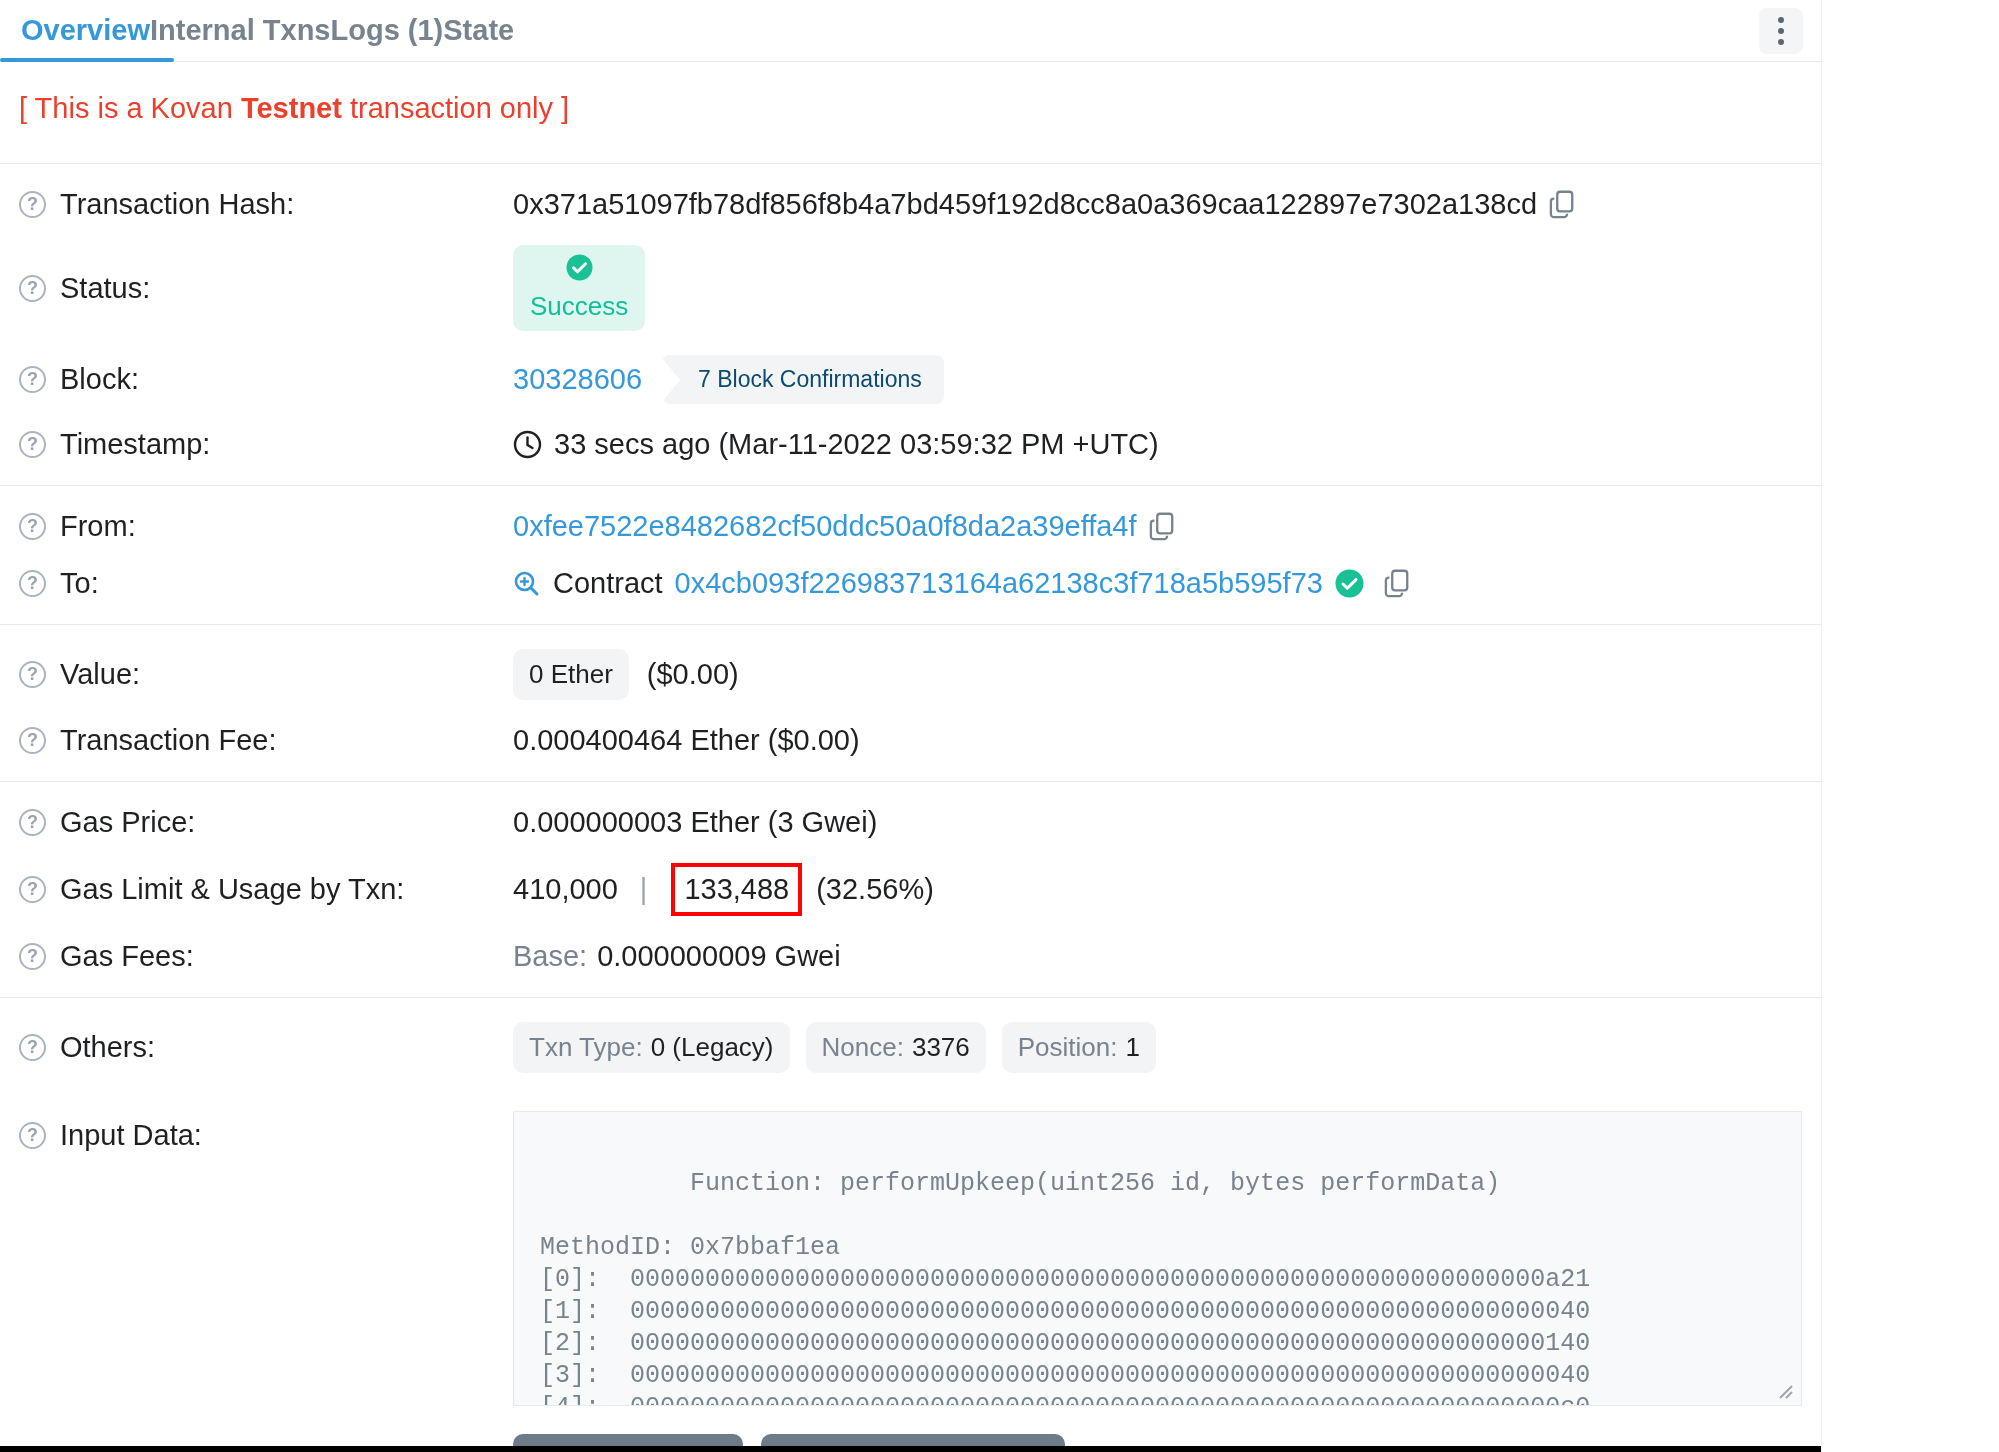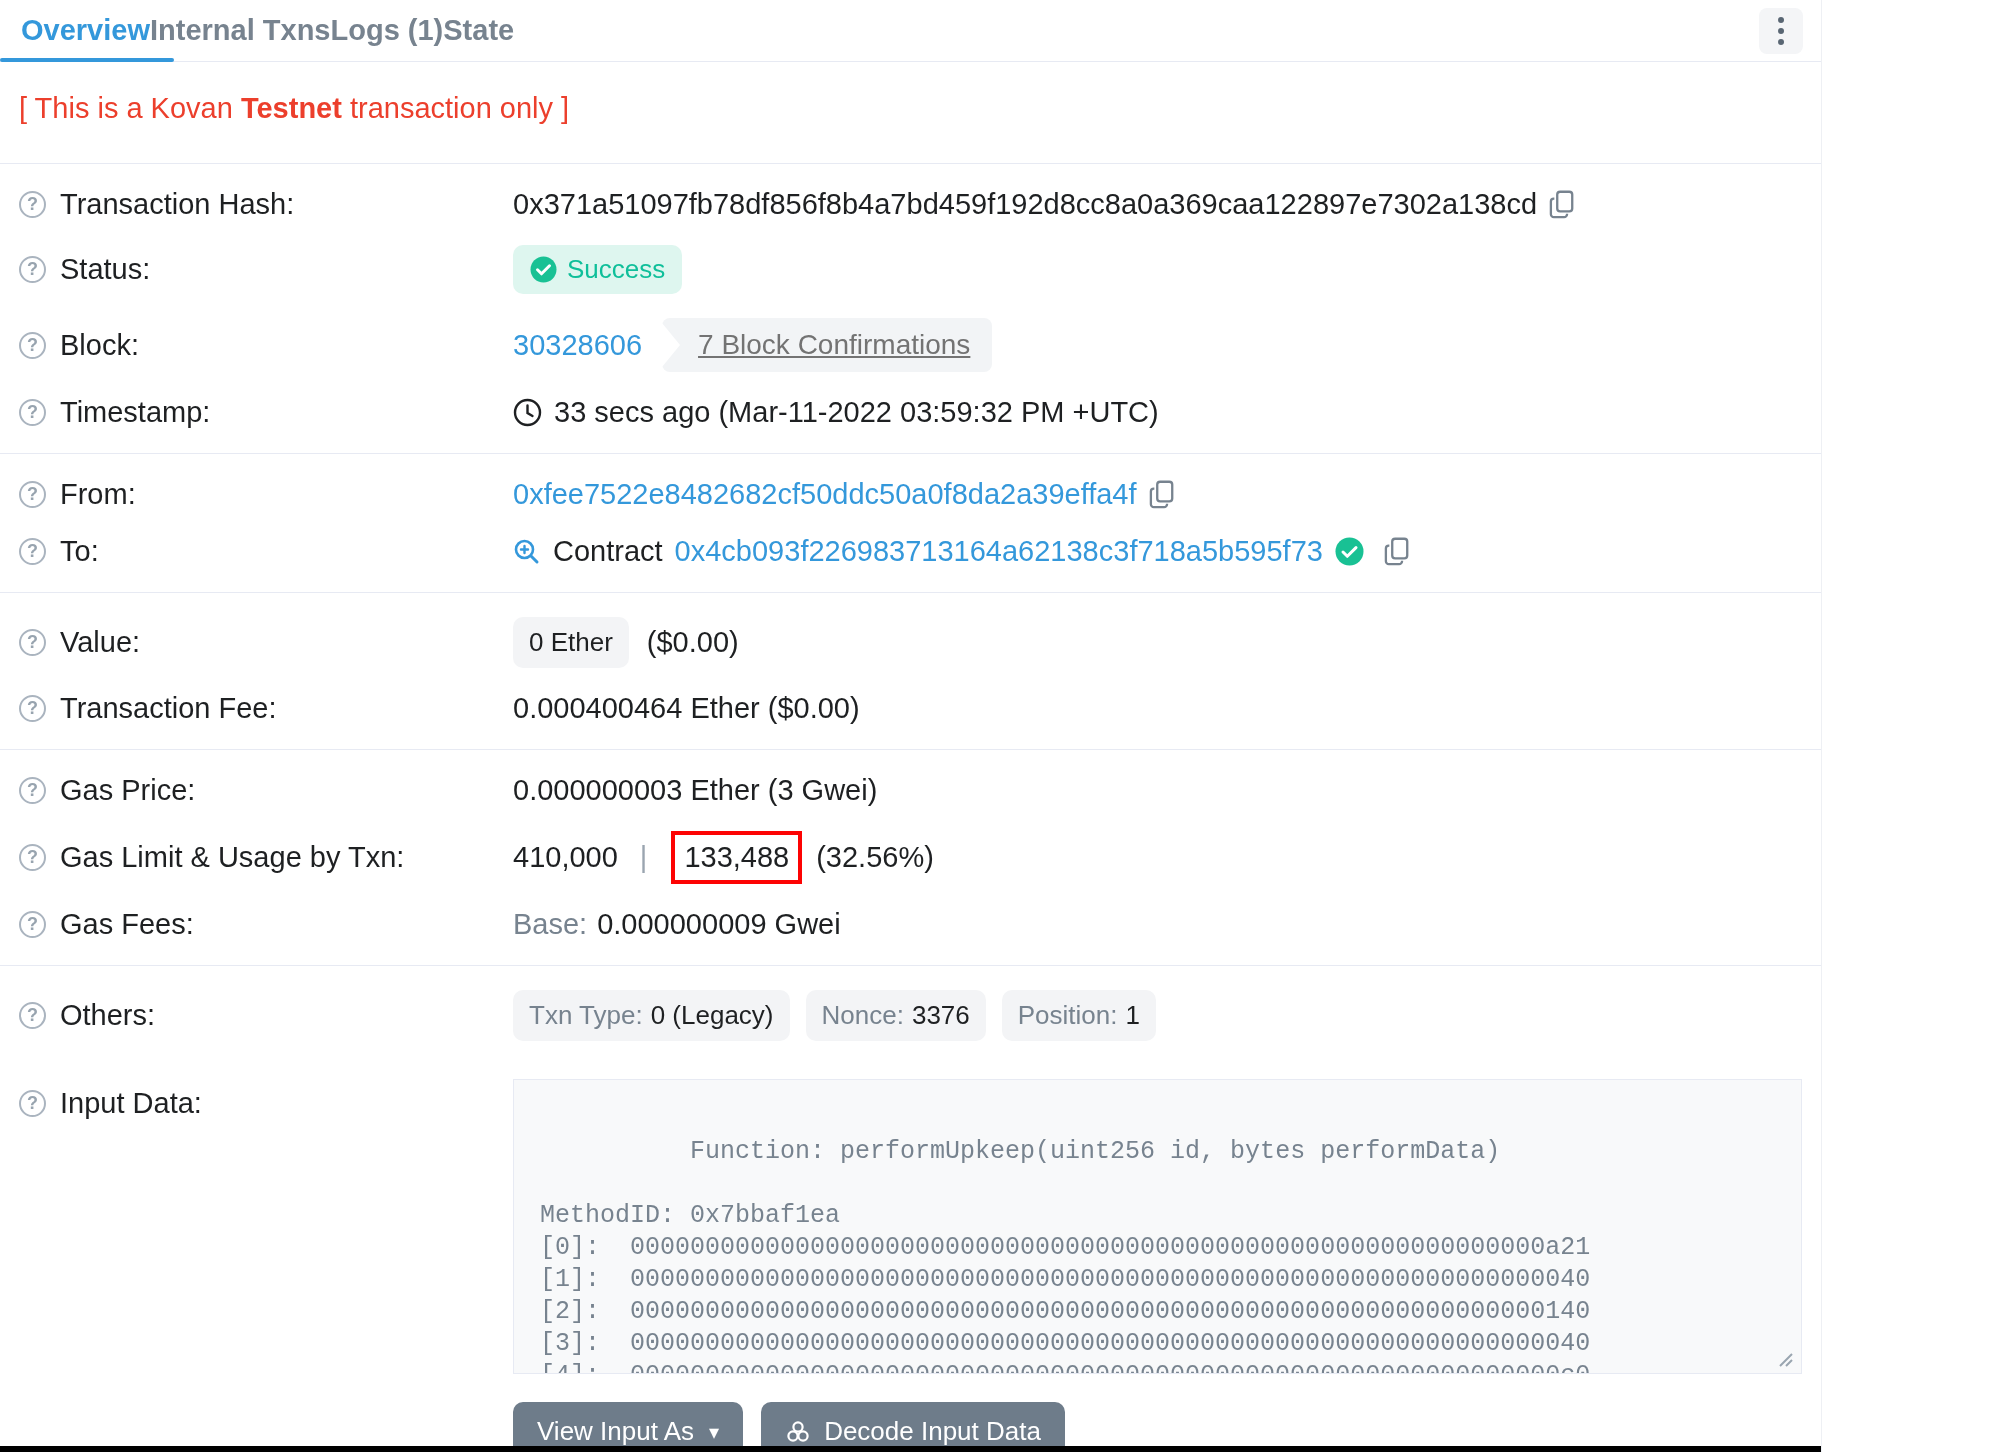--- a/index.html
+++ b/index.html
@@ -36,23 +36,23 @@
   .row-label { flex:0 0 494px; display:flex; align-items:center; gap:14px; color:#1e2022; }
   .row.top .row-label { padding-top:8px; }
   .q-icon { width:27px; height:27px; flex:none; border-radius:50%; border:2px solid #aab4bf; color:#98a4af;
             font-size:18px; font-weight:700; display:flex; align-items:center; justify-content:center; }
   .row-value { display:flex; align-items:center; flex:1 1 auto; min-width:0; gap:12px; flex-wrap:nowrap; }
   a.link { color:#3498db; text-decoration:none; cursor:pointer; }
 
   .icon-btn { background:none; border:0; padding:0; cursor:pointer; display:inline-flex; align-items:center; }
 
   .badge-success { display:inline-flex; align-items:center; gap:10px; background:#def6ef; color:#0fbf9a;
-                   font-size:26px; padding:9px 17px; border-radius:10px; }
-  .confirm-badge { position:relative; margin-left:8px; background:#f2f4f6; color:#737373; font-size:28px;
-                   padding:11px 22px 11px 36px; border-radius:8px; white-space:nowrap;text-decoration:underline; }
+                   font-size:26px; padding:9px 17px; border-radius:10px;flex-direction:column; }
+  .confirm-badge { position:relative; margin-left:8px; background:#f2f4f6; color:#0c4a6e; font-size:23px;
+                   padding:11px 22px 11px 36px; border-radius:8px; white-space:nowrap; }
   .confirm-badge::before { content:""; position:absolute; left:0; top:50%; transform:translateY(-50%);
                    border-top:22px solid transparent; border-bottom:22px solid transparent; border-left:18px solid #fff; }
 
   .pill { display:inline-flex; align-items:center; gap:8px; background:#f3f4f6; border-radius:10px;
           padding:10px 16px; font-size:26px; white-space:nowrap; }
   .pill .k { color:#77838f; }
   .pill .v { color:#1e2022; }
 
   .muted { color:#77838f; }
   .sep-pipe { color:#9aa5b0; margin:0 10px; }

